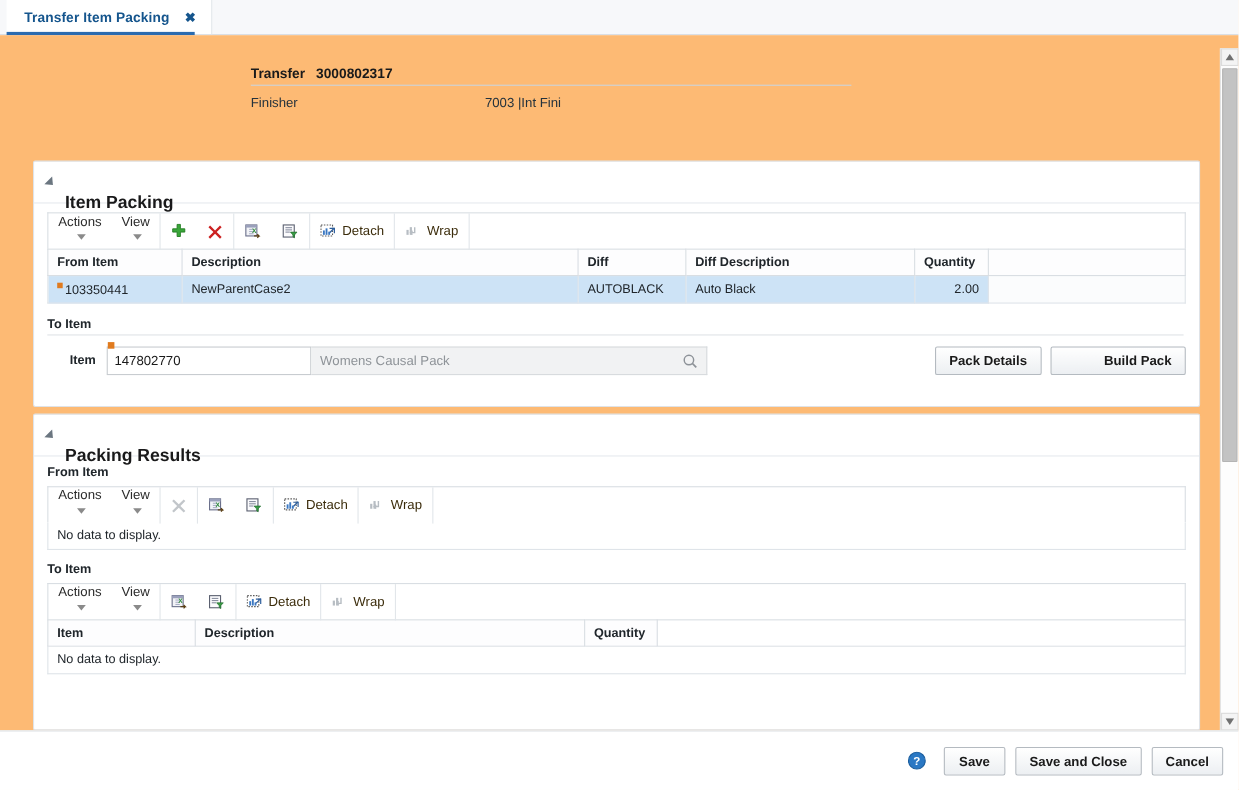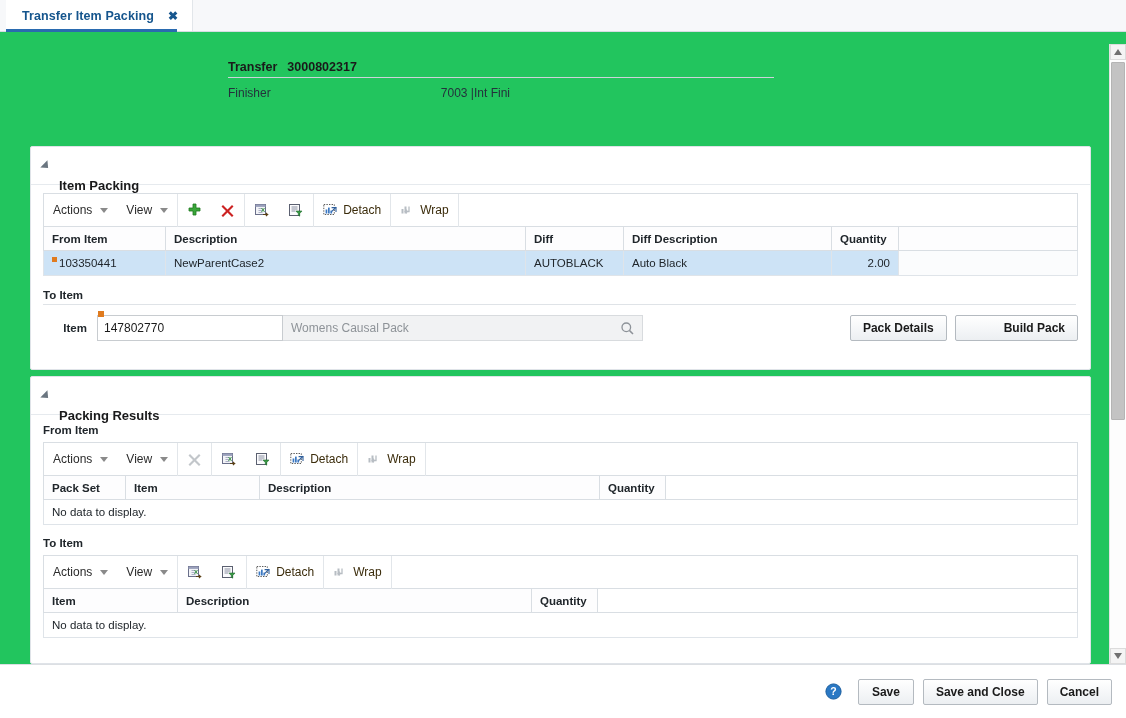--- a/index.html
+++ b/index.html
@@ -36,21 +36,21 @@
     line-height: 1; cursor: pointer;
   }
   .tab-underline {
     position: absolute; left: 6px; top: 29px; width: 171px; height: 3px;
     background: #2a6bb0;
   }
 
   
   .scrollzone {
     position: absolute; left: 0; top: 32px; width: 1126px; height: 632px;
-    background: #22c55e; overflow: hidden;
+    background: #fdba74; overflow: hidden;
   }
 
   
   .rec-header { position: absolute; left: 228px; top: 28px; width: 546px; }
   .rec-title-row {
     display: flex; gap: 10px; align-items: baseline;
     padding-bottom: 3px; border-bottom: 1px solid #cdd3d9;
   }
   .rec-title-label { font-size: 12.5px; font-weight: bold; color: #1a1a1a; }
   .rec-title-value { font-size: 12.5px; font-weight: bold; color: #1a1a1a; }
@@ -73,35 +73,35 @@
     padding: 0 12px; border-bottom: 1px solid #e6eaee;
   }
   .disclosure {
     width: 0; height: 0;
     border-left: 6px solid #6b7680;
     border-top: 5px solid transparent;
     border-bottom: 5px solid transparent;
     transform: rotate(45deg);
     margin-right: 2px;
   }
-  .panel-title { font-size: 13px; font-weight: bold; color: #19191a; margin-top: 39px; }
+  .panel-title { font-size: 16px; font-weight: bold; color: #19191a; margin-top: 39px; }
 
   
   .tbar {
     display: flex; align-items: center; height: 33px;
     background: #ffffff;
     border: 1px solid #d9dee3;
     border-bottom: none;
   }
   .tbar-item {
     display: flex; align-items: center; gap: 5px;
     height: 33px; padding: 0 9px;
     font-size: 12px; color: #3b2c0b; white-space: nowrap;
   }
-  .tbar-menu { color: #2b2b2b; }
+  .tbar-menu { color: #2b2b2b; flex-direction: column; }
   .caret {
     width: 0; height: 0; margin-left: 3px;
     border-left: 4px solid transparent;
     border-right: 4px solid transparent;
     border-top: 5px solid #8a8a8a;
   }
   .tsep { width: 1px; height: 33px; background: #e2e6ea; }
   .tbar-spacer { flex: 1; height: 33px; border-left: 1px solid #e2e6ea; }
   .ico { display: inline-block; line-height: 0; }
 
@@ -433,38 +433,20 @@
                 <rect x="4.5" y="3.5" width="2" height="7" fill="#b7bdc3"></rect>
                 <path d="M9 3.5v5H5.6" fill="none" stroke="#b7bdc3" stroke-width="1.3"></path>
                 <path d="M7 6.8l-1.8 1.7L7 10.2" fill="none" stroke="#b7bdc3" stroke-width="1.3"></path>
               </svg>
             </span>
             <span>Wrap</span>
           </div>
           <div class="tbar-spacer"></div>
         </div>
 
-        <table class="grid">
-          <colgroup>
-              <col style="width:82px">
-              <col style="width:134px">
-              <col style="width:340px">
-              <col style="width:66px">
-              <col>
-            </colgroup>
-          <thead>
-            <tr>
-              <th>Pack Set</th>
-              <th>Item</th>
-              <th>Description</th>
-              <th class="num">Quantity</th>
-              <th style="border-left:none;background:#fff;"></th>
-            </tr>
-          </thead>
-        </table>
         <div class="nodata">No data to display.</div>
 
         <div class="sublabel-plain" style="margin-top:12px;">To Item</div>
 
         <div class="tbar" style="margin-top:6px;">
           <div class="tbar-item tbar-menu">
             <span>Actions</span>
             <span class="caret"></span>
           </div>
           <div class="tbar-item tbar-menu">

